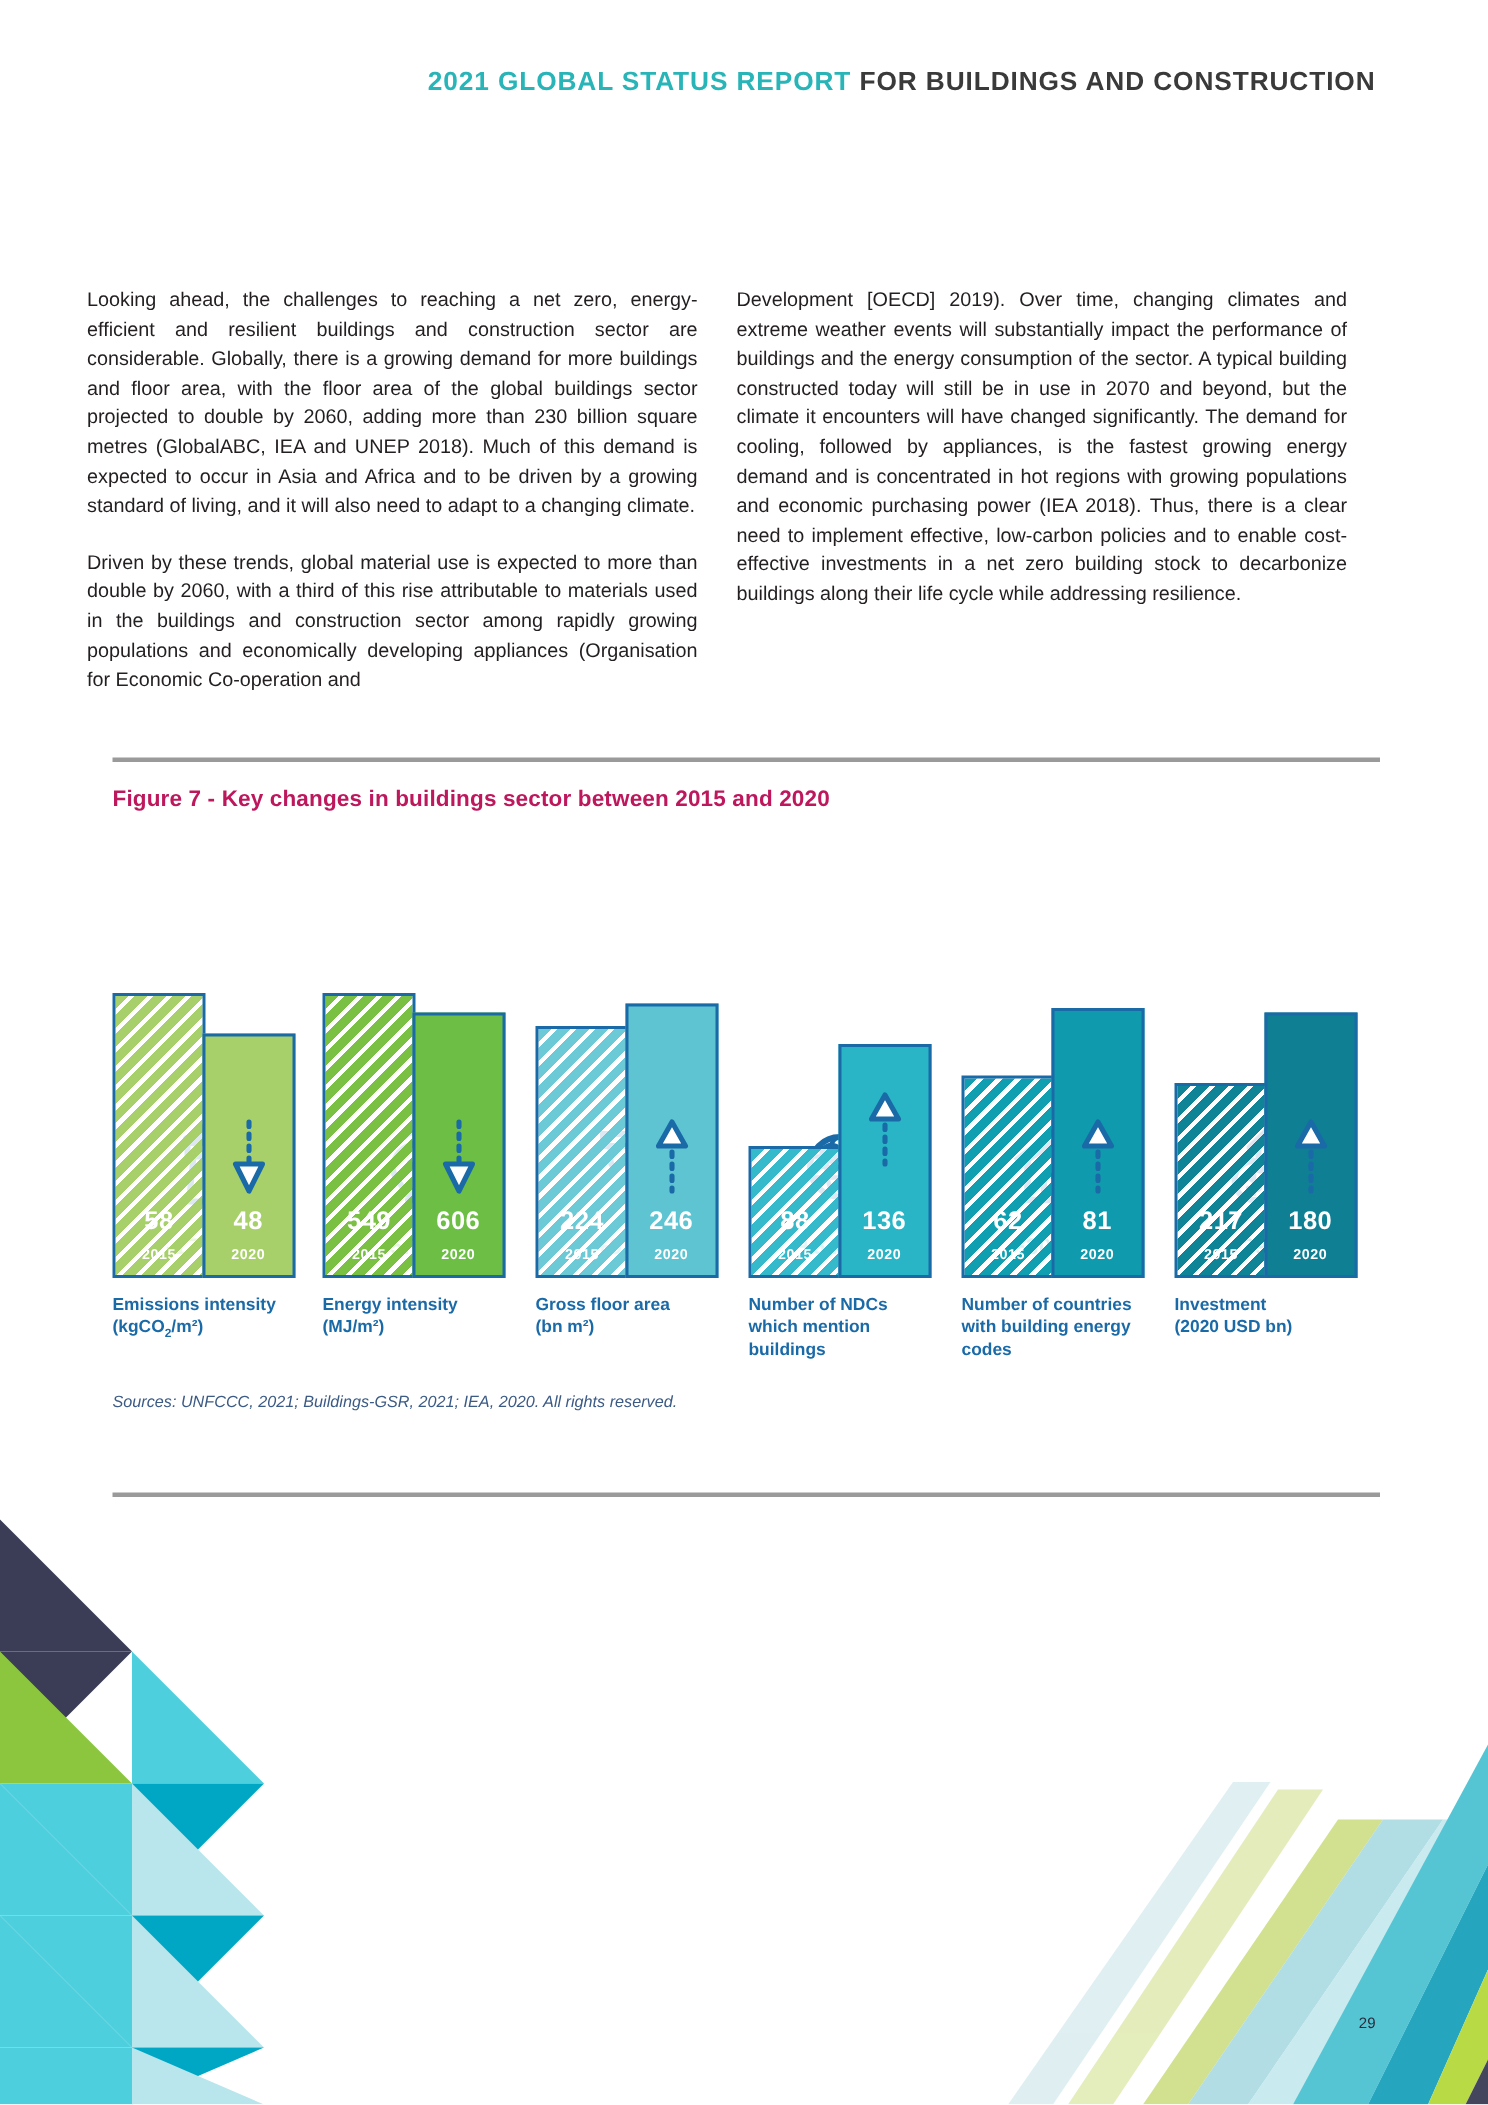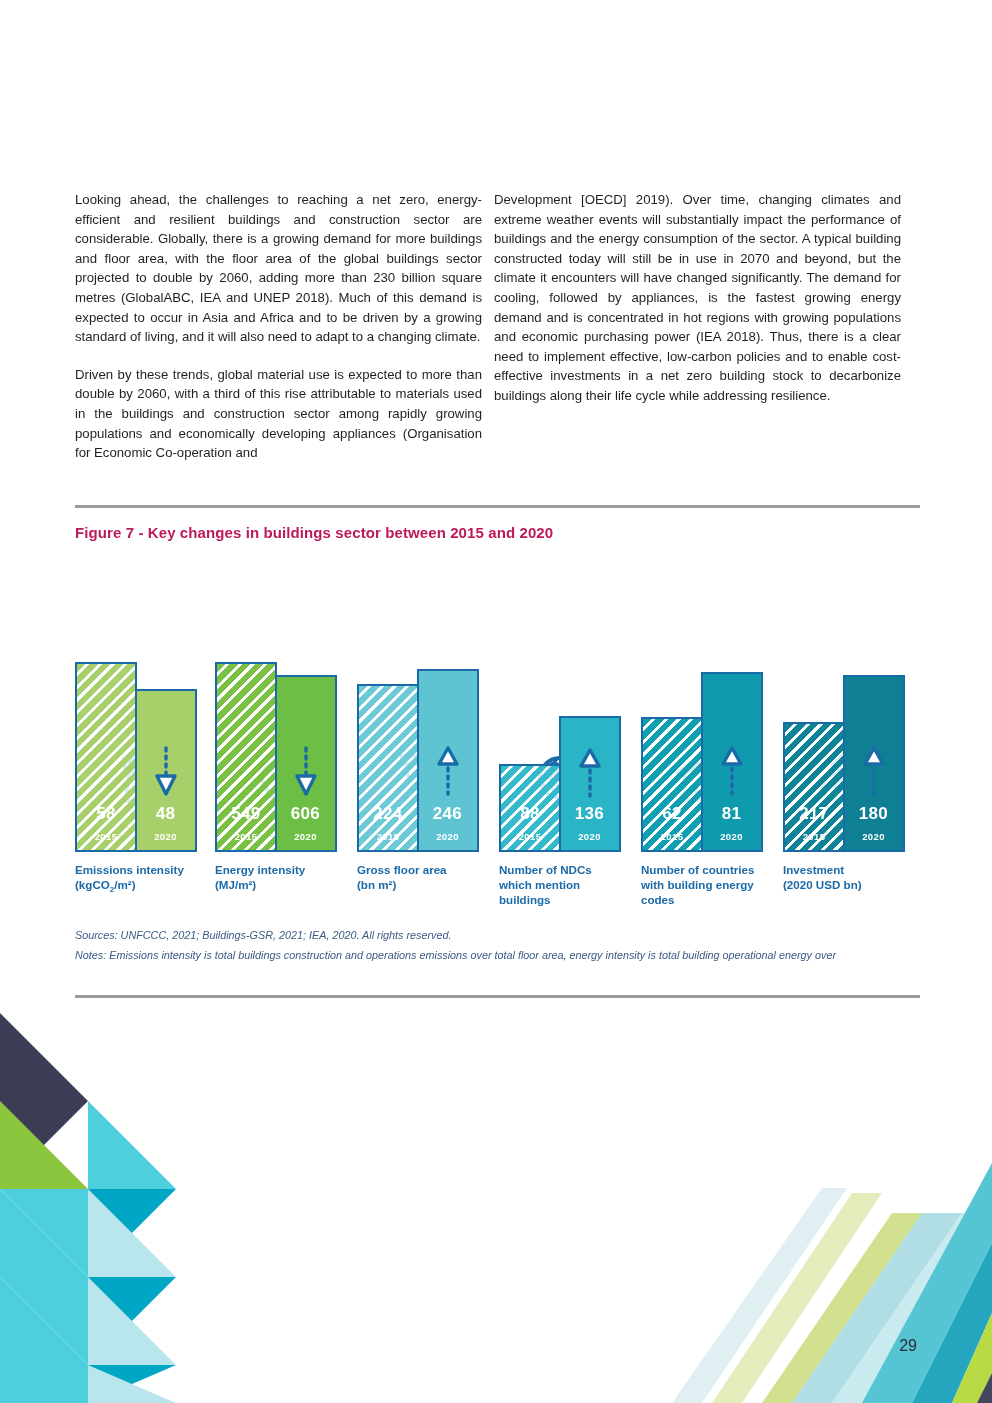--- a/index.html
+++ b/index.html
@@ -16,22 +16,22 @@
     position:absolute;left:0;right:75px;top:44px;
     text-align:right;
     font-size:17.5px;font-weight:bold;letter-spacing:.6px;
     white-space:nowrap;
   }
   .rheader .hl{color:#29b4b7;}
   .rheader .hr{color:#3a3a3a;}
 
   
   .cols{
-    position:absolute;left:75px;top:190px;width:845px;
-    display:flex;gap:12px;
+    position:absolute;left:58px;top:190px;width:845px;
+    display:flex;gap:26px;
   }
   .col{width:407px;}
   .col p{
     margin:0 0 18px 0;
     font-size:13.2px;line-height:19.6px;
     text-align:justify;
     color:#231f20;
   }
   .col p:last-child{margin-bottom:0;}
 
@@ -95,28 +95,31 @@
   .fig-notes .line{margin-bottom:4px;}
   .fig-notes .line:last-child{margin-bottom:0;}
   .rule-bottom{position:absolute;left:75px;top:995px;width:845px;height:2.5px;background:#9a9a9a;}
 
   
   .deco-bl{position:absolute;left:0;bottom:0;width:265px;height:400px;}
   .deco-br{position:absolute;right:0;bottom:0;width:400px;height:300px;}
 
   .pagenum{
     position:absolute;right:75px;bottom:48px;
-    font-size:16px;color:#2b2b3a;
+    font-size:10px;color:#2b2b3a;
   }
 </style>
 </head>
 <body>
 
 <div class="page">
 
+  <div class="rheader">
+    <span class="hl">2021 GLOBAL STATUS REPORT</span><span class="hr"> FOR BUILDINGS AND CONSTRUCTION</span>
+  </div>
 
   <div class="cols">
     <div class="col">
       <p>Looking ahead, the challenges to reaching a net zero, energy-efficient and resilient buildings and construction sector are considerable. Globally, there is a growing demand for more buildings and floor area, with the floor area of the global buildings sector projected to double by 2060, adding more than 230 billion square metres (GlobalABC, IEA and UNEP 2018). Much of this demand is expected to occur in Asia and Africa and to be driven by a growing standard of living, and it will also need to adapt to a changing climate.</p>
       <p>Driven by these trends, global material use is expected to more than double by 2060, with a third of this rise attributable to materials used in the buildings and construction sector among rapidly growing populations and economically developing appliances (Organisation for Economic Co-operation and</p>
     </div>
     <div class="col">
       <p>Development [OECD] 2019). Over time, changing climates and extreme weather events will substantially impact the performance of buildings and the energy consumption of the sector. A typical building constructed today will still be in use in 2070 and beyond, but the climate it encounters will have changed significantly. The demand for cooling, followed by appliances, is the fastest growing energy demand and is concentrated in hot regions with growing populations and economic purchasing power (IEA 2018). Thus, there is a clear need to implement effective, low-carbon policies and to enable cost-effective investments in a net zero building stock to decarbonize buildings along their life cycle while addressing resilience.</p>
     </div>
   </div>
@@ -230,21 +233,21 @@
      <path d="M16 18 C20 14 26 15 27 20 C28 25 22 28 18 25 C15 23 14 20 16 18 Z" fill="none" stroke="#1b6aa8" stroke-width="3.4"></path>
      <path d="M33 36 C37 33 43 35 43 40 C43 45 37 47 34 43 C32 41 31 38 33 36 Z" fill="none" stroke="#1b6aa8" stroke-width="3.4"></path>
    </svg>
           </div>
           <div class="g-pct" style="color:#25c0d5">+54.6 %</div>
           <div class="bars">
        <div class="bar b2015" style="height:88px;background:repeating-linear-gradient(135deg, #34bacb 0 6px, rgba(255,255,255,0.85) 6px 9px)">
          <div class="val">88</div>
          <div class="yr">2015</div>
        </div>
-       <div class="bar b2020" style="height:136px;background:#29b5c6">
+       <div class="bar b2020" style="height:156px;background:#29b5c6">
          <div class="arrow" style="top:28px"><svg width="22" height="60" viewBox="0 0 22 60">
     <path d="M11 4 L20 20 L2 20 Z" fill="#ffffff" stroke="#1b6aa8" stroke-width="3.4" stroke-linejoin="round"></path>
     <g stroke="#1b6aa8" stroke-width="3.4" stroke-linecap="round" stroke-dasharray="3 5">
       <path d="M11 24 L11 50"></path>
     </g>
   </svg></div>
          <div class="val">136</div>
          <div class="yr">2020</div>
        </div>
      </div>
@@ -311,21 +314,20 @@
          <div class="yr">2020</div>
        </div>
      </div>
           <div class="g-label">Investment<br>(2020 USD bn)</div>
         </div>
       </div>
   </div>
 
   <div class="fig-notes">
     <div class="line">Sources: UNFCCC, 2021; Buildings-GSR, 2021; IEA, 2020. All rights reserved.</div>
-    <div class="line">Notes: Emissions intensity is total buildings construction and operations emissions over total floor area, energy intensity is total building operational energy over</div>
   </div>
   <div class="rule-bottom"></div>
 
   <svg class="deco-bl" viewBox="0 0 265 400" preserveAspectRatio="none">
     <polygon points="0,10 88,98 0,98" fill="#3a3d55"></polygon>
     <polygon points="0,98 88,98 0,186" fill="#3a3d55"></polygon>
     <polygon points="0,98 88,186 0,186" fill="#8cc63f"></polygon>
     <polygon points="88,98 176,186 88,186" fill="#4ecfdd"></polygon>
     <polygon points="0,186 88,186 88,274" fill="#4ecfdd"></polygon>
     <polygon points="0,186 88,274 0,274" fill="#4ecfdd"></polygon>

